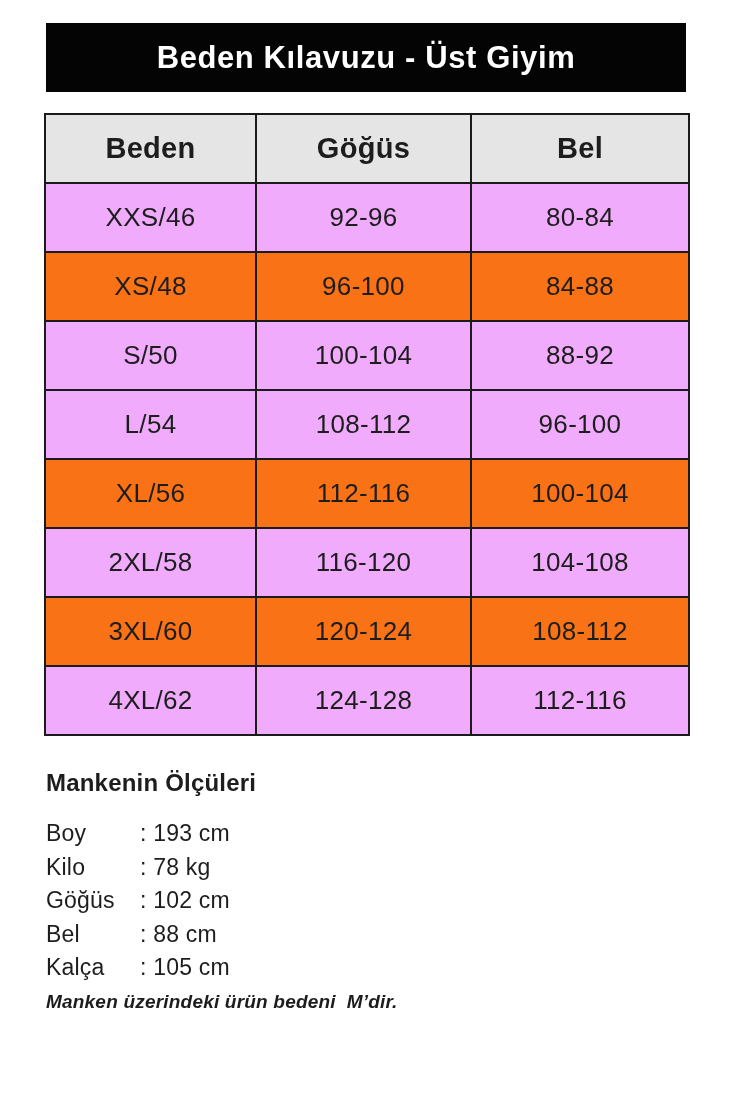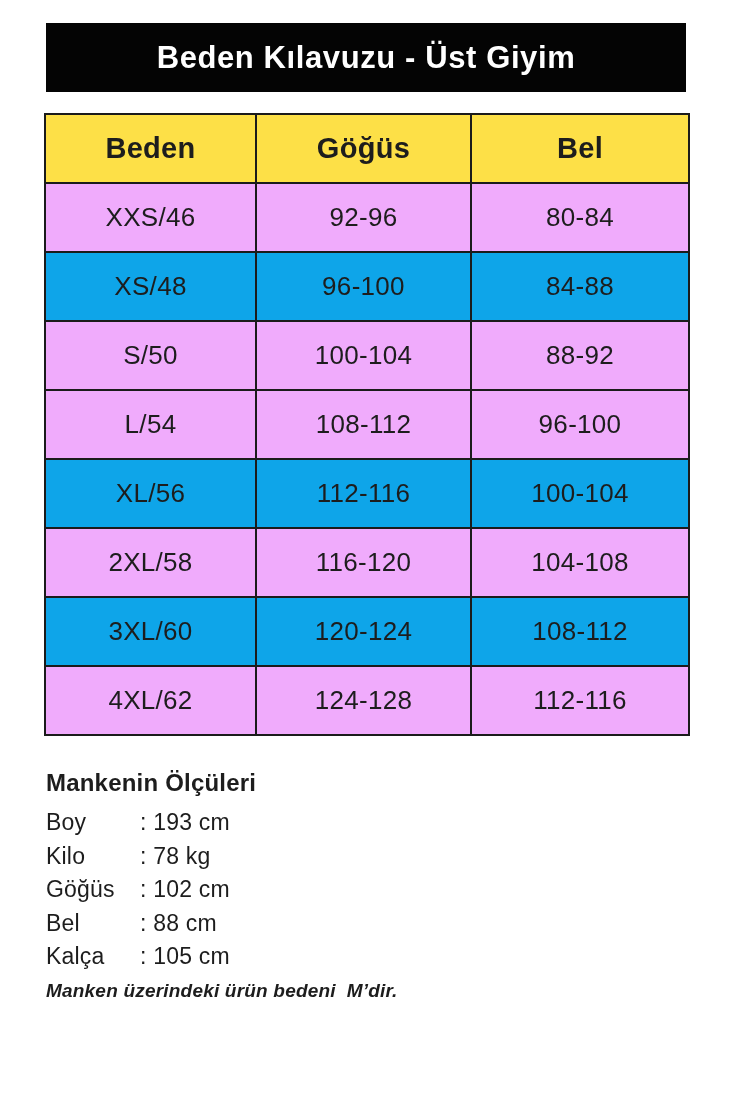--- a/index.html
+++ b/index.html
@@ -37,38 +37,38 @@
   .size-table th, .size-table td {
     border: 2px solid #1b1b1b;
     height: 69px;
     text-align: center;
     vertical-align: middle;
   }
   .size-table col.c1 { width: 211px; }
   .size-table col.c2 { width: 215px; }
   .size-table col.c3 { width: 218px; }
   .size-table th {
-    background: #fde047;
+    background: #e5e5e5;
     font-size: 29px;
     font-weight: bold;
     letter-spacing: 0.3px;
   }
   .size-table td {
     background: #f0abfc;
     font-size: 26px;
     letter-spacing: 0.3px;
   }
-  .size-table tr.alt td { background: #0ea5e9; }
+  .size-table tr.alt td { background: #f97316; }
 
   .model-info { margin-top: 33px; padding-left: 2px; }
   .model-info h2 {
     font-size: 24px;
     font-weight: bold;
     letter-spacing: 0.2px;
-    margin-bottom: 9px;
+    margin-bottom: 20px;
   }
   .measure-row {
     display: flex;
     font-size: 23px;
     line-height: 33.5px;
     letter-spacing: 0.2px;
     align-items: flex-end;
   }
   .measure-row .m-label { width: 94px; flex: none; }
   .note {

